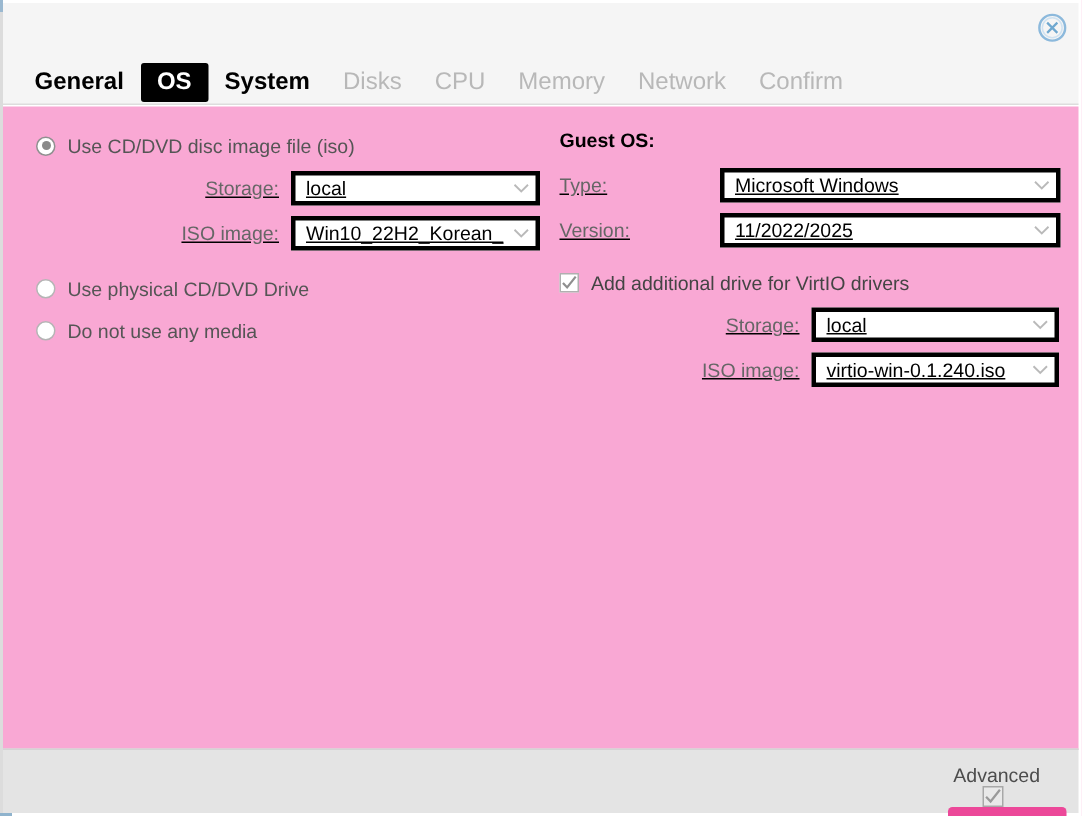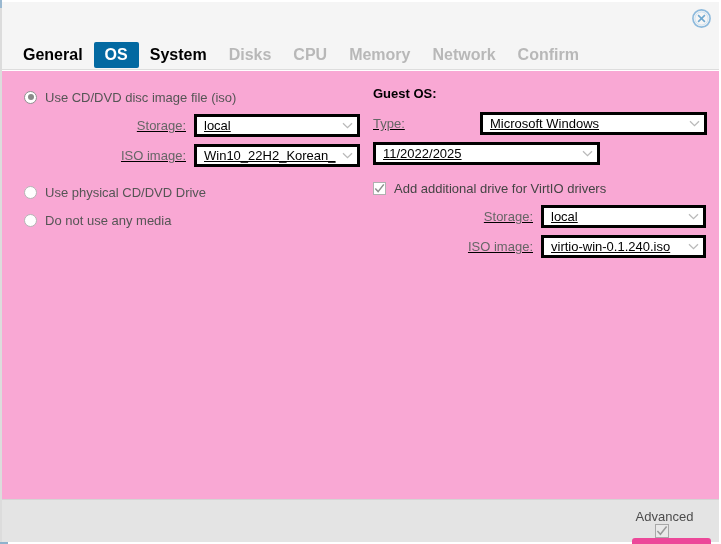--- a/index.html
+++ b/index.html
@@ -86,26 +86,26 @@
     align-items: center;
     padding: 0 11px;
     font-size: 16px;
     font-weight: bold;
     color: #000000;
     cursor: pointer;
     white-space: nowrap;
     border-radius: 2px;
   }
   .tab.active {
-    background: #0369a1;
+    background: #000000;
     color: #ffffff;
   }
   .tab.disabled {
     color: #b8b8b8;
-    font-weight: bold;
+    font-weight: normal;
     cursor: default;
   }
 
   
   .content {
     position: absolute;
     left: 2px;
     top: 71px;
     width: 717px;
     height: 429px;
@@ -396,20 +396,21 @@
           <span class="select-value">Microsoft Windows</span>
           <span class="chev">
             <svg width="11" height="7" viewBox="0 0 11 7">
                 <path d="M1 1.2 L5.5 5.6 L10 1.2" fill="none" stroke="#666" stroke-width="1.3"></path>
               </svg>
           </span>
         </div>
       </div>
 
       <div class="field-row row-type">
+        <span class="field-label">Version:</span>
         <div class="select">
           <span class="select-value">11/2022/2025</span>
           <span class="chev">
             <svg width="11" height="7" viewBox="0 0 11 7">
                 <path d="M1 1.2 L5.5 5.6 L10 1.2" fill="none" stroke="#666" stroke-width="1.3"></path>
               </svg>
           </span>
         </div>
       </div>
 

